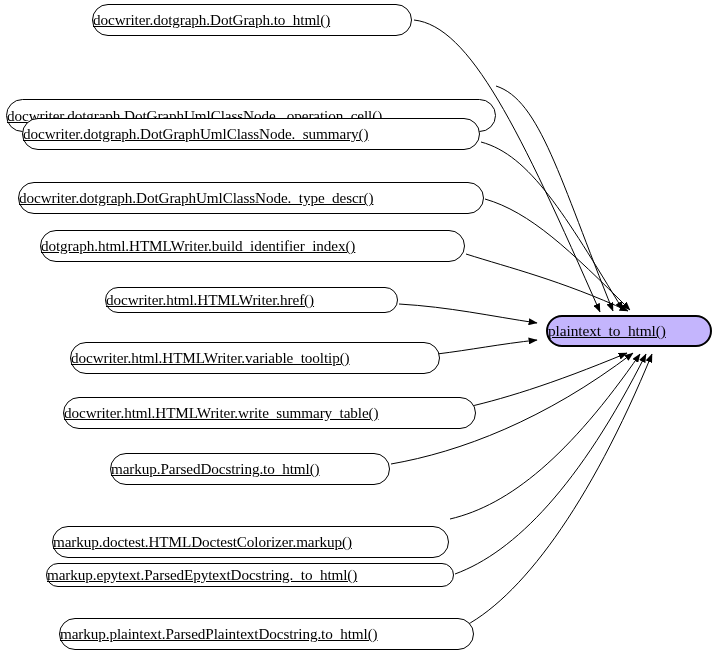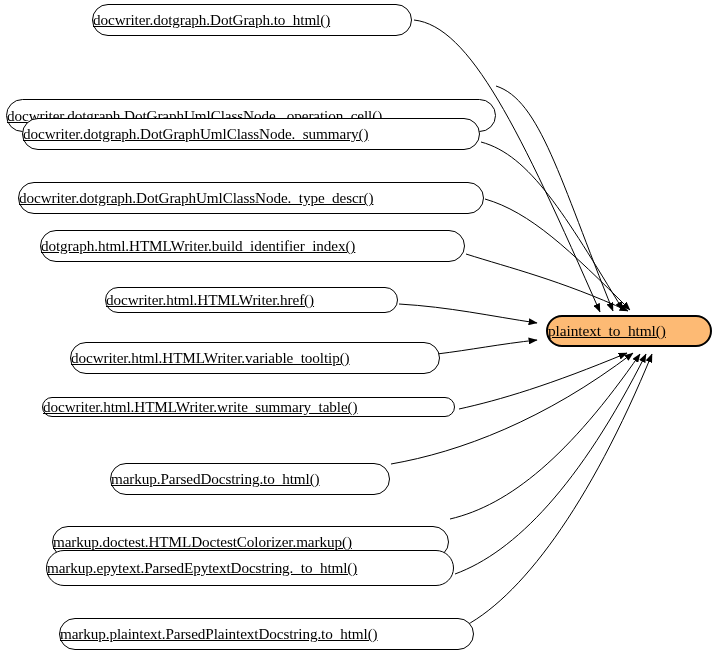--- a/index.html
+++ b/index.html
@@ -94,33 +94,33 @@
       </div>
       <div class="graph-node" style="left: 40px; top: 230px; width: 425px; height: 32px;">
         <span class="node-label">dotgraph.html.HTMLWriter.build_identifier_index()</span>
       </div>
       <div class="graph-node" style="left: 105px; top: 287px; width: 293px; height: 26px;">
         <span class="node-label">docwriter.html.HTMLWriter.href()</span>
       </div>
       <div class="graph-node" style="left: 70px; top: 342px; width: 370px; height: 32px;">
         <span class="node-label">docwriter.html.HTMLWriter.variable_tooltip()</span>
       </div>
-      <div class="graph-node" style="left: 42px; top: 397px; width: 413px; height: 20px;">
+      <div class="graph-node" style="left: 63px; top: 397px; width: 413px; height: 32px;">
         <span class="node-label">docwriter.html.HTMLWriter.write_summary_table()</span>
       </div>
-      <div class="graph-node" style="left: 110px; top: 463px; width: 280px; height: 32px;">
+      <div class="graph-node" style="left: 110px; top: 453px; width: 280px; height: 32px;">
         <span class="node-label">markup.ParsedDocstring.to_html()</span>
       </div>
       <div class="graph-node" style="left: 52px; top: 508px; width: 397px; height: 32px; margin-top: 18px;">
         <span class="node-label">markup.doctest.HTMLDoctestColorizer.markup()</span>
       </div>
-      <div class="graph-node" style="left: 46px; top: 550px; width: 408px; height: 36px;">
+      <div class="graph-node" style="left: 46px; top: 563px; width: 408px; height: 24px;">
         <span class="node-label">markup.epytext.ParsedEpytextDocstring._to_html()</span>
       </div>
       <div class="graph-node" style="left: 59px; top: 618px; width: 415px; height: 32px;">
         <span class="node-label">markup.plaintext.ParsedPlaintextDocstring.to_html()</span>
       </div>
-      <div class="graph-node target-node" style="left: 546px; top: 315px; width: 166px; height: 32px; background: #fdba74; border-color: rgb(0, 0, 0);">
+      <div class="graph-node target-node" style="left: 546px; top: 315px; width: 166px; height: 32px; background: #c4b5fd; border-color: rgb(0, 0, 0);">
         <span class="node-label">plaintext_to_html()</span>
       </div>
     </div>
 
 </div>
 
 </body></html>

